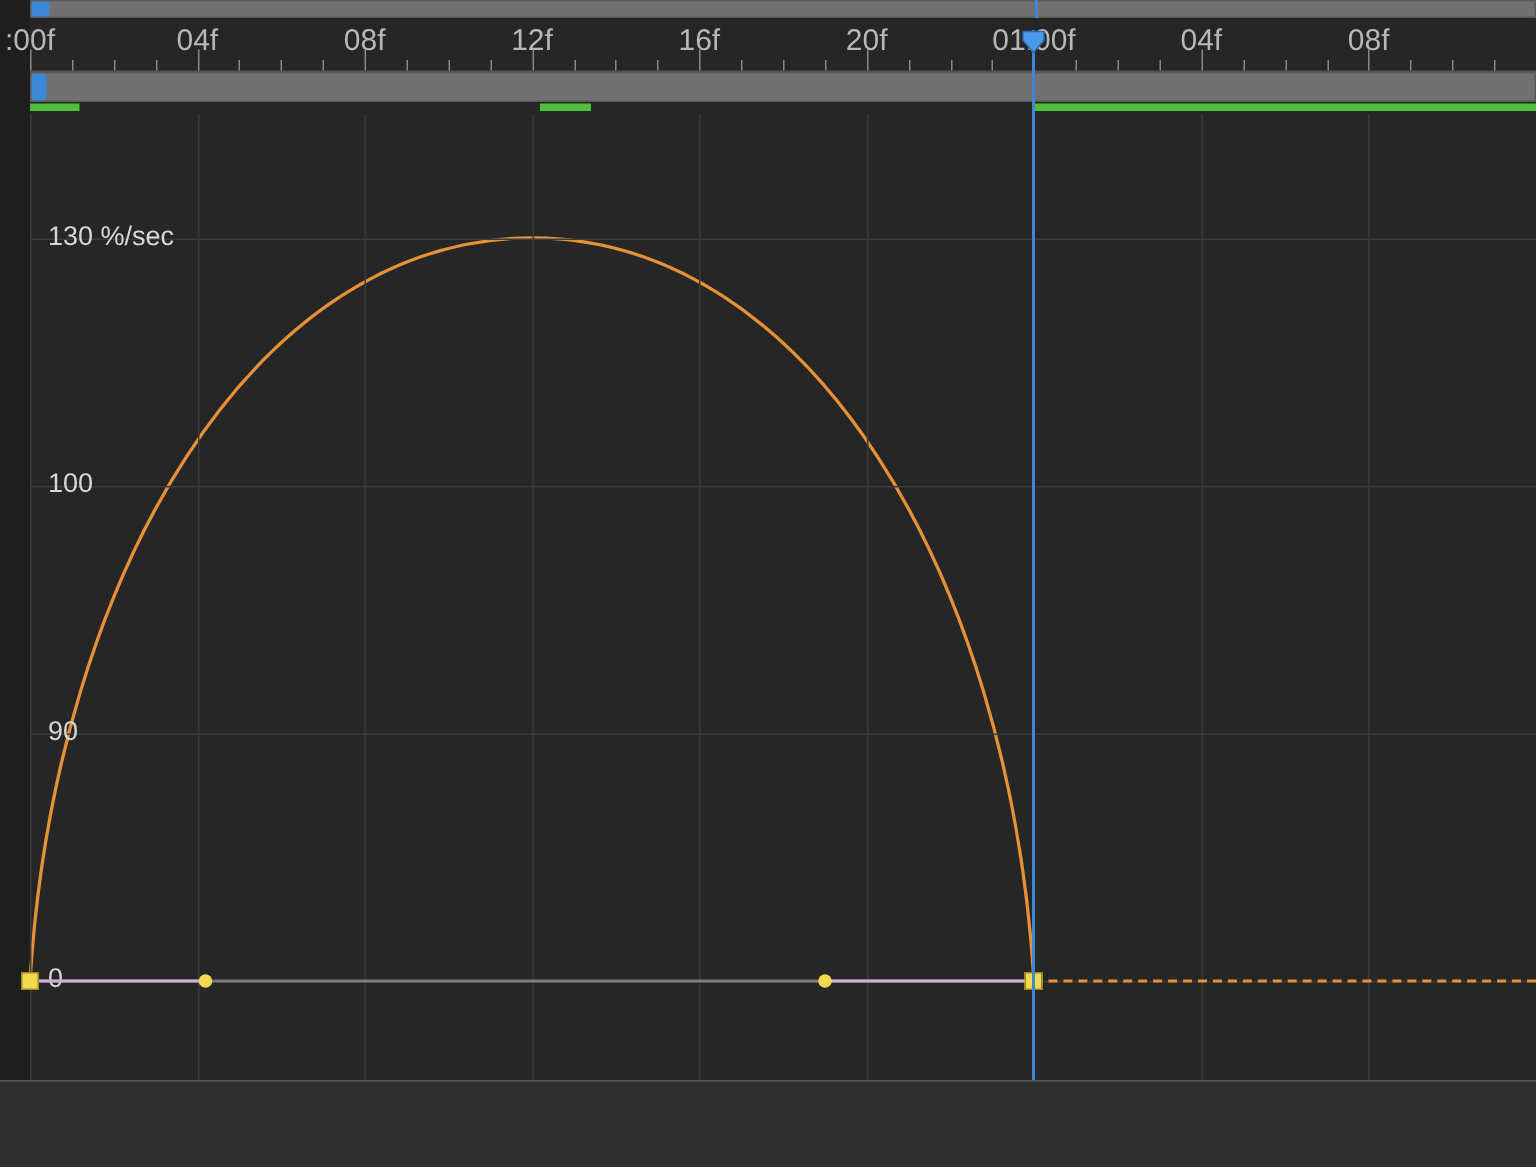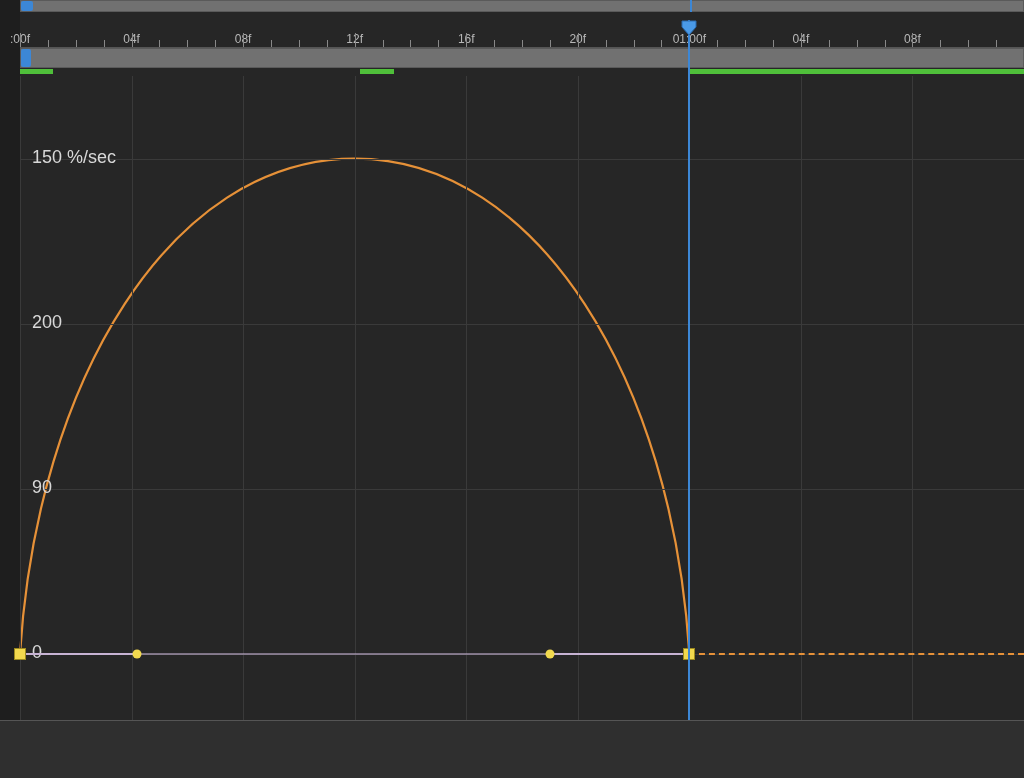--- a/index.html
+++ b/index.html
@@ -27,22 +27,22 @@
   .mini-scroll{position:absolute;left:20px;right:0;top:0;height:12px;
                background:var(--scroll-tr);border:1px solid #5a5a5a;}
   .mini-scroll .thumb{position:absolute;left:0;top:0;width:12px;height:100%;
                       background:var(--blue);border-radius:2px;}
   
   .ruler{position:absolute;left:20px;right:0;top:12px;height:36px;
          border-bottom:1px solid #555;}
   .ruler .tick-major{position:absolute;top:0;height:100%;}
   .ruler .tick-major::after{content:"";position:absolute;bottom:0;left:0;
         width:1px;height:14px;background:#888;}
-  .ruler .tick-major .lab{position:absolute;top:20px;left:0;
-        transform:translateX(-50%);font-size:12px;color:var(--ruler-txt);}
+  .ruler .tick-major .lab{position:absolute;top:4px;left:0;
+        transform:translateX(-50%);font-size:20px;color:var(--ruler-txt);}
   .ruler .tick-minor{position:absolute;bottom:0;width:1px;height:7px;
         background:#888;}
   
   .workbar{position:absolute;left:20px;right:0;top:48px;height:20px;
            background:var(--scroll-tr);border:1px solid #5a5a5a;}
   .workbar .handle{position:absolute;left:0;top:0;width:10px;height:100%;
         background:var(--blue);border-radius:2px;}
   
   .tl-strip{position:absolute;left:20px;right:0;top:68px;height:8px;}
   .tl-strip .seg{position:absolute;top:1px;height:5px;background:var(--green);}
@@ -167,23 +167,23 @@
 <div class="vgrid" style="left: 0px;"></div>
     <div class="vgrid" style="left: 111.556px;"></div>
     <div class="vgrid" style="left: 223.111px;"></div>
     <div class="vgrid" style="left: 334.667px;"></div>
     <div class="vgrid" style="left: 446.222px;"></div>
     <div class="vgrid" style="left: 557.778px;"></div>
     <div class="vgrid" style="left: 669.333px;"></div>
     <div class="vgrid" style="left: 780.889px;"></div>
     <div class="vgrid" style="left: 892.444px;"></div>
     <div class="hgrid" style="top: 82.5641px;"></div>
-    <div class="ylab" style="top: 70.5641px;">150 %/sec</div>
+    <div class="ylab" style="top: 70.5641px;">130 %/sec</div>
     <div class="hgrid" style="top: 247.692px;"></div>
-    <div class="ylab" style="top: 235.692px;">200</div>
+    <div class="ylab" style="top: 235.692px;">100</div>
     <div class="hgrid" style="top: 412.821px;"></div>
     <div class="ylab" style="top: 400.821px;">90</div>
     <div class="hgrid" style="top: 577.949px;"></div>
     <div class="ylab" style="top: 565.949px;">0</div>
     <div class="handle-line" style="left: 0px; top: 576.949px; width: 117.133px;"></div>
     <div class="handle-line" style="left: 529.889px; top: 576.949px; width: 139.444px;"></div>
     <div class="handle-line" style="left: 0px; top: 576.949px; width: 669.333px; opacity: 0.55;"></div>
     <div class="dashline" style="left: 669.333px; top: 576.949px; width: 334.667px;"></div>
     <div class="kf" style="left: 0px; top: 577.949px;"></div>
     <div class="kf" style="left: 669.333px; top: 577.949px;"></div>

